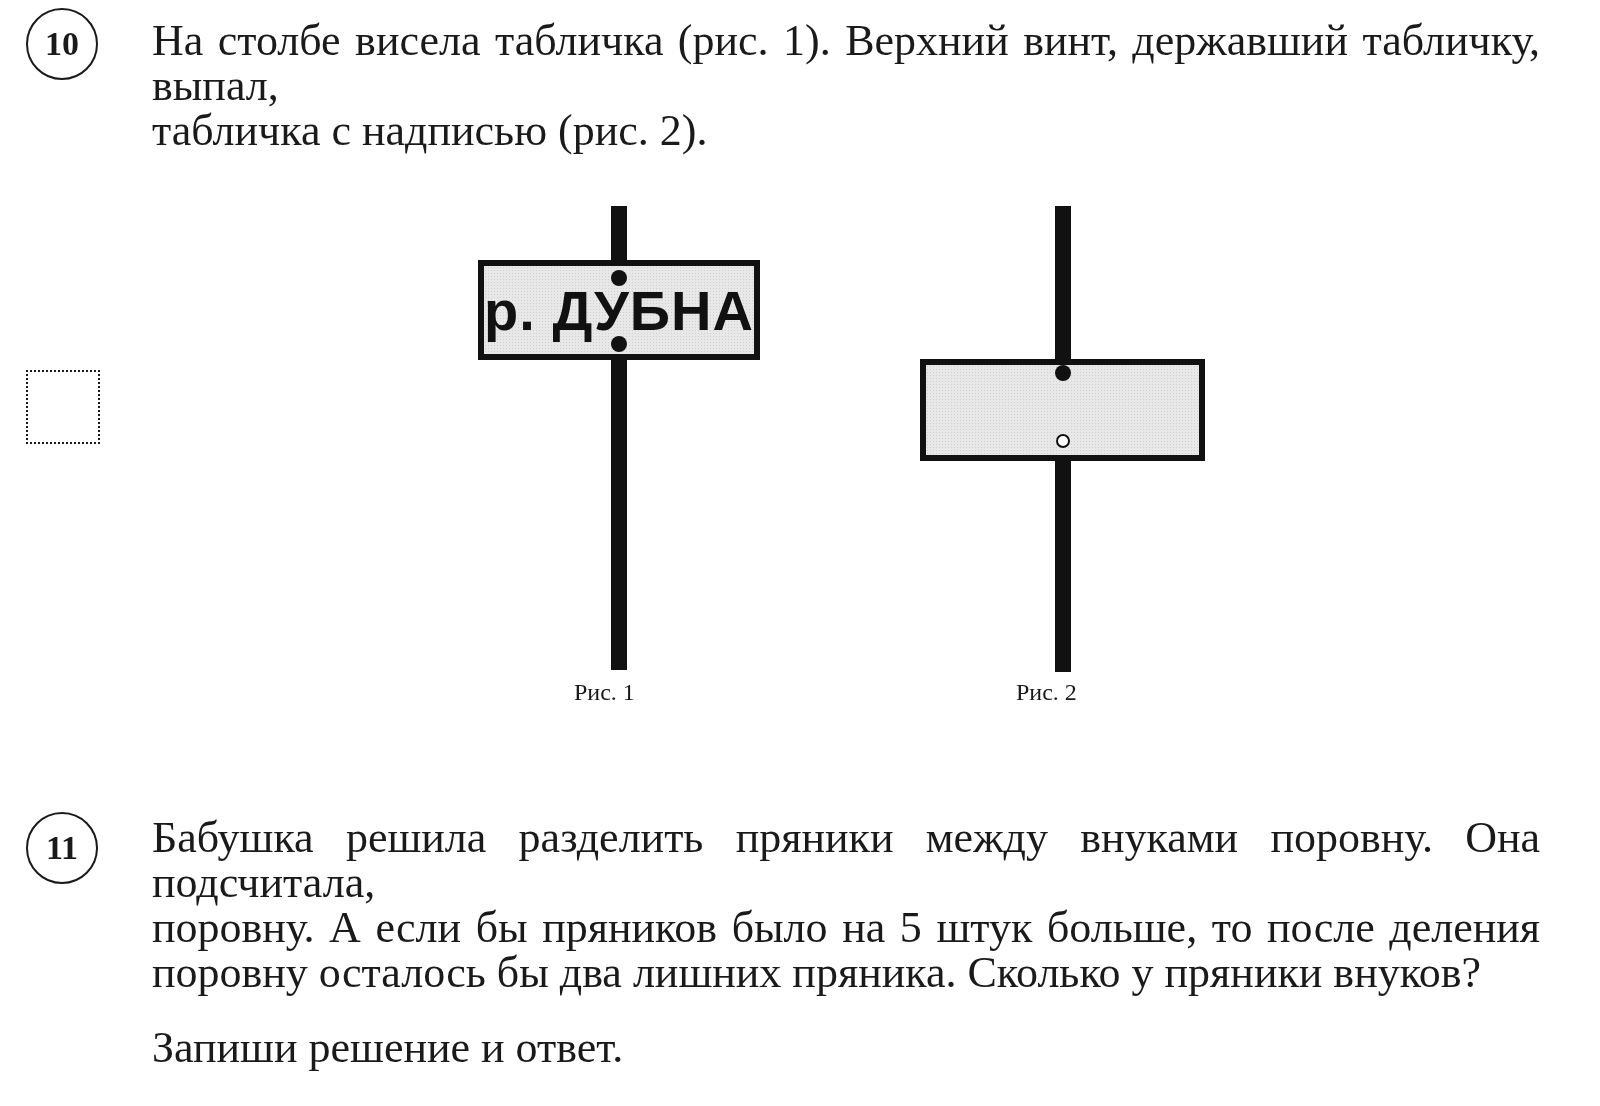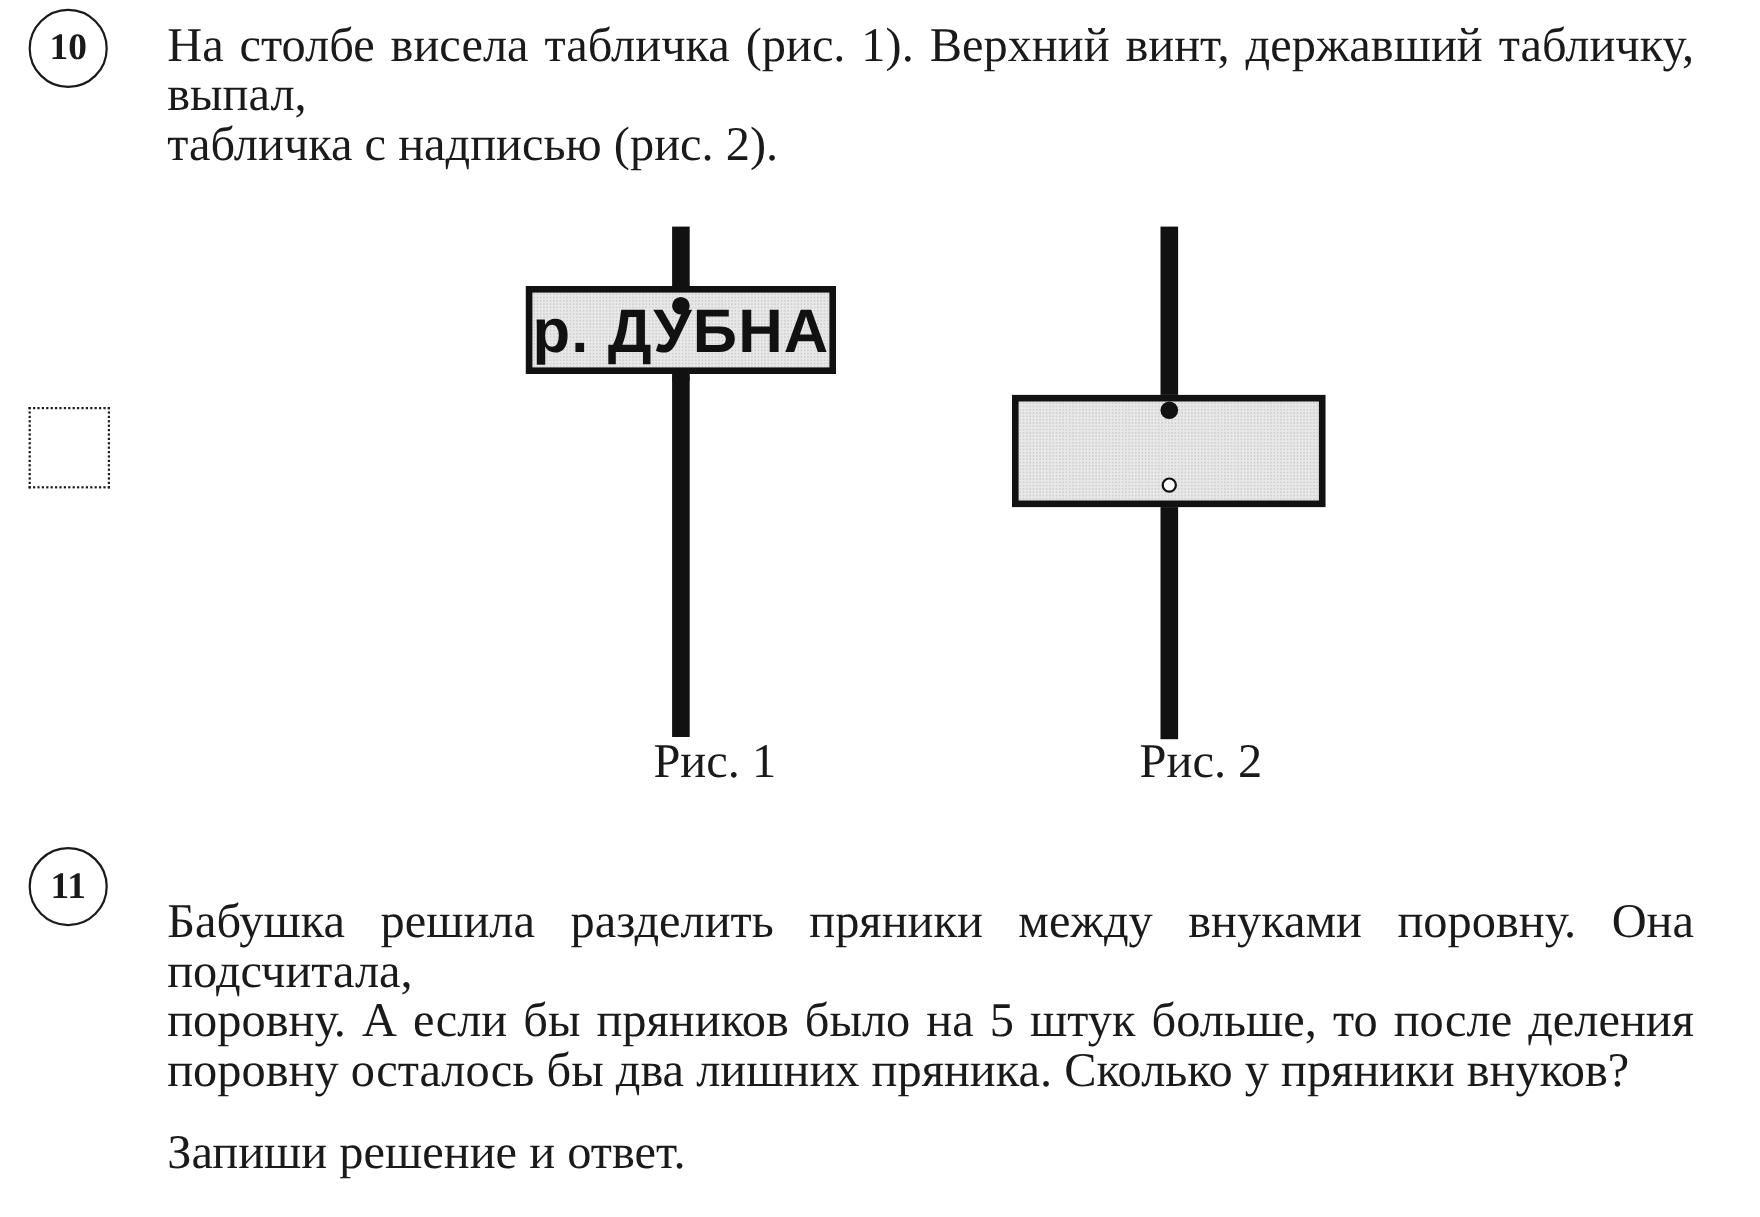--- a/index.html
+++ b/index.html
@@ -93,60 +93,59 @@
       background: #111111;
     }
     .screw.hole {
       width: 14px;
       height: 14px;
       border: 2px solid #111111;
       background: #ffffff;
     }
     .caption {
       position: absolute;
-      font-size: 44px;
+      font-size: 24px;
       line-height: 36px;
-      margin-left: 20px;
     }
   </style>
 </head>
 <body>
 
 <div class="task-number" style="left:26px; top:8px;text-align:right;">
   <span>10</span>
 </div>
 
 <div class="para" style="top:18px;">
   <span class="line">На столбе висела табличка (рис. 1). Верхний винт, державший табличку, выпал,</span>
   <span class="line last">табличка с надписью (рис. 2).</span>
 </div>
 
 <div class="answer-box"></div>
 
 <div>
   <div class="pole" style="left:611px; top:206px; height:464px;"></div>
-  <div class="sign" style="left:478px; top:260px; width:282px; height:80px;">
+  <div class="sign" style="left:478px; top:260px; width:282px; height:100px;">
     <div class="sign-text">р. ДУБНА</div>
   </div>
   <div class="screw filled" style="left:611px; top:270px;"></div>
   <div class="screw filled" style="left:611px; top:336px;"></div>
   <div class="caption" style="left:574px; top:674px;">Рис. 1</div>
 </div>
 
 <div>
   <div class="pole" style="left:1055px; top:206px; height:466px;"></div>
   <div class="sign" style="left:920px; top:359px; width:285px; height:102px;">
     <div class="sign-text"></div>
   </div>
   <div class="screw filled" style="left:1055px; top:365px;"></div>
   <div class="screw hole" style="left:1056px; top:434px;"></div>
   <div class="caption" style="left:1016px; top:674px;">Рис. 2</div>
 </div>
 
-<div class="task-number" style="left:26px; top:770px;">
+<div class="task-number" style="left:26px; top:812px;">
   <span>11</span>
 </div>
 
 <div class="para" style="top:815px;">
   <span class="line">Бабушка решила разделить пряники между внуками поровну. Она подсчитала,</span>
   <span class="line">поровну. А если бы пряников было на 5 штук больше, то после деления</span>
   <span class="line last">поровну осталось бы два лишних пряника. Сколько у пряники внуков?</span>
 </div>
 
 <div class="para" style="top:1025px;">

